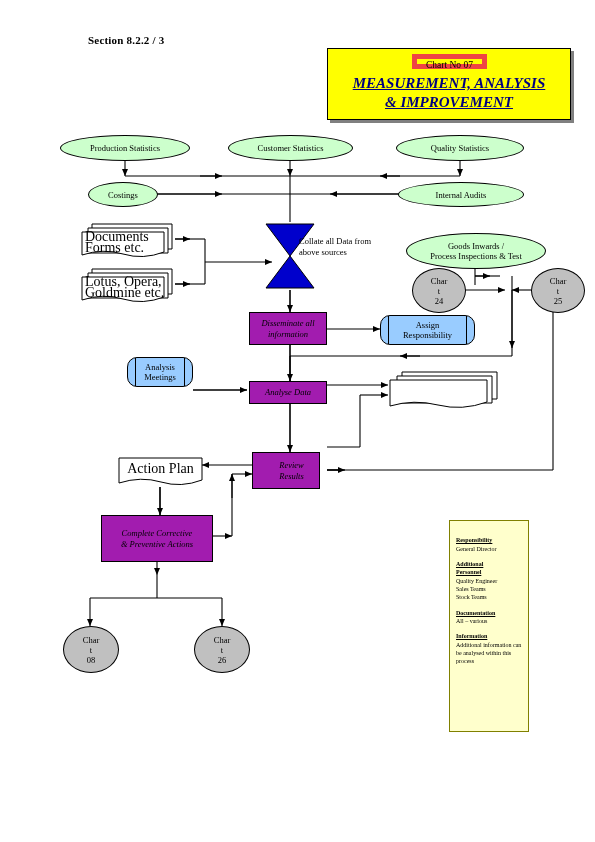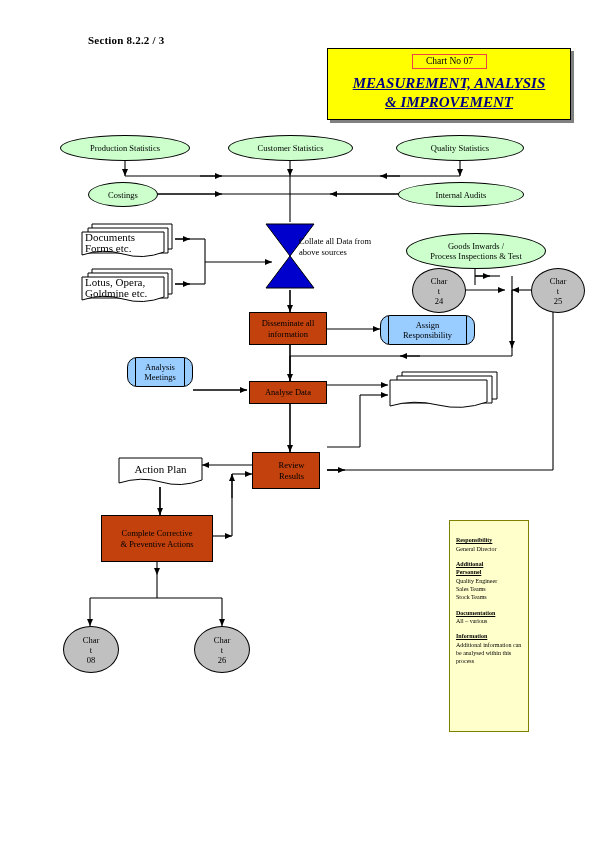--- a/index.html
+++ b/index.html
@@ -42,21 +42,21 @@
     width: 244px; height: 72px;
     background: #ffff00;
     border: 1px solid #000000;
     box-shadow: 3px 3px 0 #808080;
     box-sizing: border-box;
   }
   .chart-no {
     left: 412px; top: 54px;
     width: 75px; height: 15px;
     background: #ffff00;
-    border: 1px solid #ef4444;
+    border: 5px solid #ef4444;
     box-sizing: border-box;
     text-align: center;
     font-size: 9.5px;
     line-height: 13px;
     color: #000000;
     font-family: "Liberation Serif", serif;
   }
   .title-text {
     left: 330px; top: 74px;
     width: 238px;
@@ -90,39 +90,39 @@
     border: 1px solid #000000;
     box-sizing: border-box;
     display: flex;
     align-items: center;
     justify-content: center;
     text-align: center;
     font-size: 8.5px;
     line-height: 10.5px;
     font-family: "Liberation Serif", serif;
   }
-  .box.yellow { background: #c2410c; }
+  .box.yellow { background: #a21caf; font-style: italic; }
   .box.blue   { background: #99ccff; border-radius: 10px; }
   
   .box.blue::before,
   .box.blue::after {
     content: "";
     position: absolute;
     top: 0; bottom: 0;
     width: 1px;
     background: #000000;
   }
   .box.blue::before { left: 7px; }
   .box.blue::after  { right: 7px; }
 
   
   .docshape svg { display: block; }
   .doclabel {
     position: absolute;
-    font-size: 11px;
+    font-size: 14px;
     line-height: 10.5px;
     font-family: "Liberation Serif", serif;
     text-align: left;
   }
 
   
   .legend {
     left: 449px; top: 520px;
     width: 80px; height: 212px;
     background: #ffffcc;

